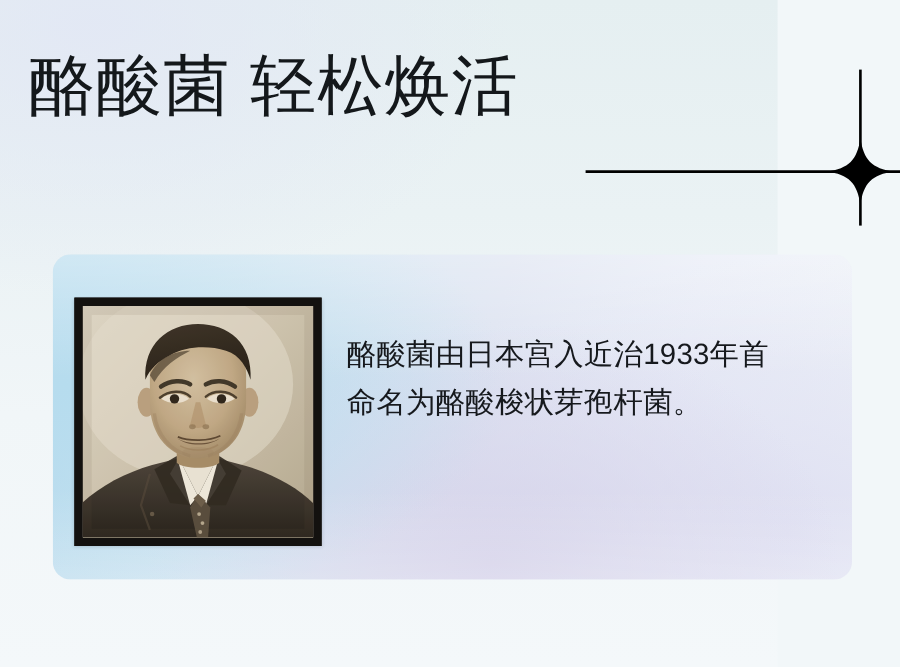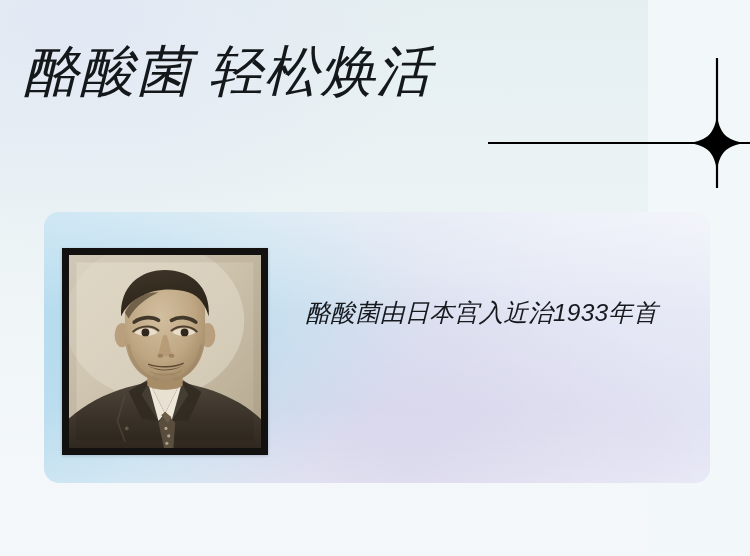--- a/index.html
+++ b/index.html
@@ -14,21 +14,20 @@
     background: #f2f7f9;
   }
 
   #page {
     position: relative;
     width: 648px;
     height: 556px;
     background:
       radial-gradient(120% 90% at 12% 4%, rgba(226,231,245,0.85) 0%, rgba(226,231,245,0.0) 45%),
       linear-gradient(to bottom, #e5eff1 0%, #eaf2f4 32%, #f1f6f8 62%, #f4f8fa 100%);
-    font-style: italic;
   }
 
   
   .heading {
     position: absolute;
     left: 24px;
     top: 34px;
     font-size: 55px;
     line-height: 74px;
     letter-spacing: 1px;
@@ -93,21 +92,21 @@
   .body-copy {
     position: absolute;
     left: 245px;
     top: 64px;
     width: 400px;
     font-size: 24.5px;
     line-height: 40px;
     color: #16191d;
     letter-spacing: 0.2px;
   }
-  .body-copy p { margin: 17px; white-space: nowrap; }
+  .body-copy p { margin: 0; white-space: nowrap; }
 </style>
 </head>
 <body>
 
 <div id="page">
 
   <div class="heading">酪酸菌 轻松焕活</div>
 
   <div class="deco">
     <svg viewBox="0 0 280 170" width="280" height="170">
@@ -202,16 +201,17 @@
           <ellipse cx="103" cy="131" rx="14" ry="5" fill="#9c8160" opacity="0.25"></ellipse>
 
           <rect x="0" y="0" width="206" height="207" fill="#8a7a5c" opacity="0.07"></rect>
           <rect x="0" y="0" width="206" height="207" fill="none" stroke="#6a5c44" stroke-width="16" opacity="0.10"></rect>
         </svg>
       </div>
     </div>
 
     <div class="body-copy">
       <p>酪酸菌由日本宫入近治1933年首</p>
+      <p>命名为酪酸梭状芽孢杆菌。</p>
     </div>
   </div>
 
 </div>
 
 </body></html>

